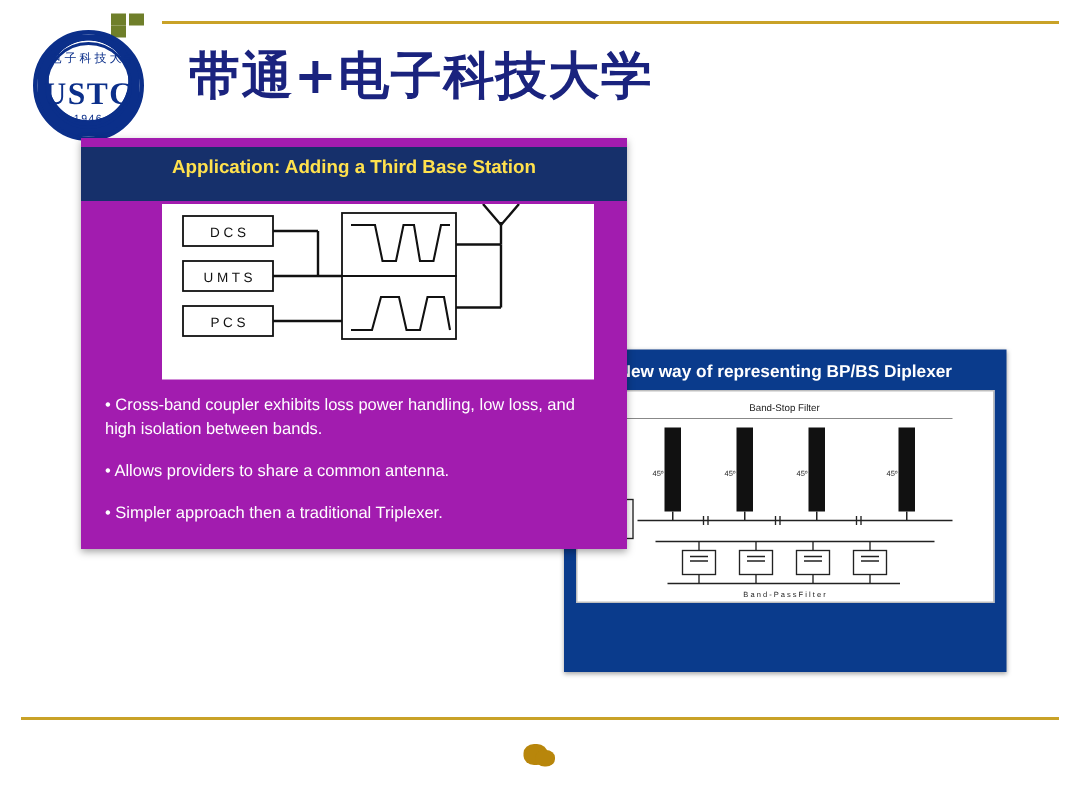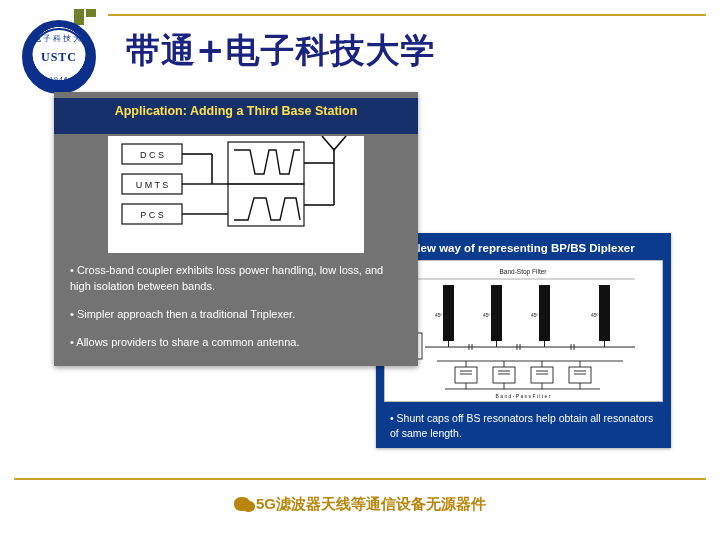--- a/index.html
+++ b/index.html
@@ -28,21 +28,21 @@
     border:3px solid #0b2f8a;
     box-sizing:border-box;
     overflow:hidden;
   }
   .logo .ring{
     position:absolute;left:5px;top:5px;right:5px;bottom:5px;
     border-radius:50%;border:2px solid #0b2f8a;box-sizing:border-box;
   }
   .logo .ustc{
     position:absolute;left:0;right:0;top:27px;text-align:center;
-    font-size:12px;font-weight:bold;color:#0b2f8a;letter-spacing:1px;
+    font-size:21px;font-weight:bold;color:#0b2f8a;letter-spacing:1px;
     font-family:"Liberation Serif", serif;
   }
   .logo .cn{
     position:absolute;left:0;right:0;top:10px;text-align:right;
     font-size:8px;color:#0b2f8a;letter-spacing:2px;
   }
   .logo .year{
     position:absolute;left:0;right:0;bottom:8px;text-align:center;
     font-size:7px;color:#0b2f8a;letter-spacing:1px;
   }
@@ -72,33 +72,33 @@
     overflow:hidden;
   }
   .panel-b .pb-text{
     position:absolute;left:14px;top:178px;width:268px;
     color:#ffffff;font-size:10.5px;line-height:15px;
   }
 
   
   .panel-a{
     position:absolute;left:54px;top:92px;width:364px;height:274px;
-    background:#737373;
+    background:#a21caf;
     box-shadow:0 2px 5px rgba(0,0,0,.35);
   }
   .panel-a .pa-head{
     position:absolute;left:0;right:0;top:6px;height:36px;
     background:#16306b;
   }
   .panel-a .pa-title{
     position:absolute;left:0;right:0;top:12px;text-align:center;
     color:#ffe14d;font-size:12.5px;font-weight:bold;
   }
   .panel-a .pa-fig{
-    position:absolute;left:54px;top:44px;width:256px;height:117px;
+    position:absolute;left:54px;top:44px;width:288px;height:117px;
     background:#ffffff;
   }
   .panel-a .pa-bullets{
     position:absolute;left:16px;top:170px;width:335px;
     color:#ffffff;font-size:11px;line-height:16px;
   }
   .panel-a .pa-bullets p{margin:0 0 12px 0;}
 
   
   .bottom-line{
@@ -182,21 +182,20 @@
           <rect x="184" y="106" width="22" height="16"></rect>
           <path d="M81 100 v6 M119 100 v6 M157 100 v6 M195 100 v6"></path>
           <path d="M75 110 h12 M75 113 h12 M113 110 h12 M113 113 h12 M151 110 h12 M151 113 h12 M189 110 h12 M189 113 h12"></path>
           <path d="M81 122 v6 M119 122 v6 M157 122 v6 M195 122 v6"></path>
           <line x1="60" y1="128" x2="215" y2="128"></line>
         </g>
         <text x="138" y="137" font-size="5" text-anchor="middle" fill="#222" font-family="Liberation Sans, sans-serif">B a n d - P a s s  F i l t e r</text>
       </svg>
     </div>
 
-    <div class="pb-text">• Shunt caps off BS resonators help obtain all resonators of same length.</div>
   </div>
 
   <div class="panel-a">
     <div class="pa-head"></div>
     <div class="pa-title">Application: Adding a Third Base Station</div>
 
     <div class="pa-fig">
       <svg width="256" height="117" viewBox="0 0 256 117">
 
         <rect x="14" y="8" width="60" height="20" fill="none" stroke="#111" stroke-width="1.2"></rect>
@@ -219,23 +218,23 @@
         <line x1="196" y1="27" x2="226" y2="27" stroke="#111" stroke-width="1.6"></line>
         <line x1="226" y1="27" x2="226" y2="12" stroke="#111" stroke-width="1.6"></line>
         <polyline points="214,0 226,14 238,0" fill="none" stroke="#111" stroke-width="1.6"></polyline>
         <line x1="196" y1="69" x2="226" y2="69" stroke="#111" stroke-width="1.6"></line>
         <line x1="226" y1="69" x2="226" y2="27" stroke="#111" stroke-width="1.6"></line>
       </svg>
     </div>
 
     <div class="pa-bullets">
       <p>• Cross-band coupler exhibits loss power handling, low loss, and  high isolation between bands.</p>
+      <p>• Allows providers to share a common antenna.</p>
       <p>• Simpler approach then a traditional Triplexer.</p>
-      <p>• Allows providers to share a common antenna.</p>
     </div>
   </div>
 
   <div class="bottom-line"></div>
   <div class="footer">
-    <span class="wx"></span><span>5G滤波器天线等通信设备无源器件</span>
+    <span class="wx"></span>
   </div>
 
 </div>
 
 </body></html>

